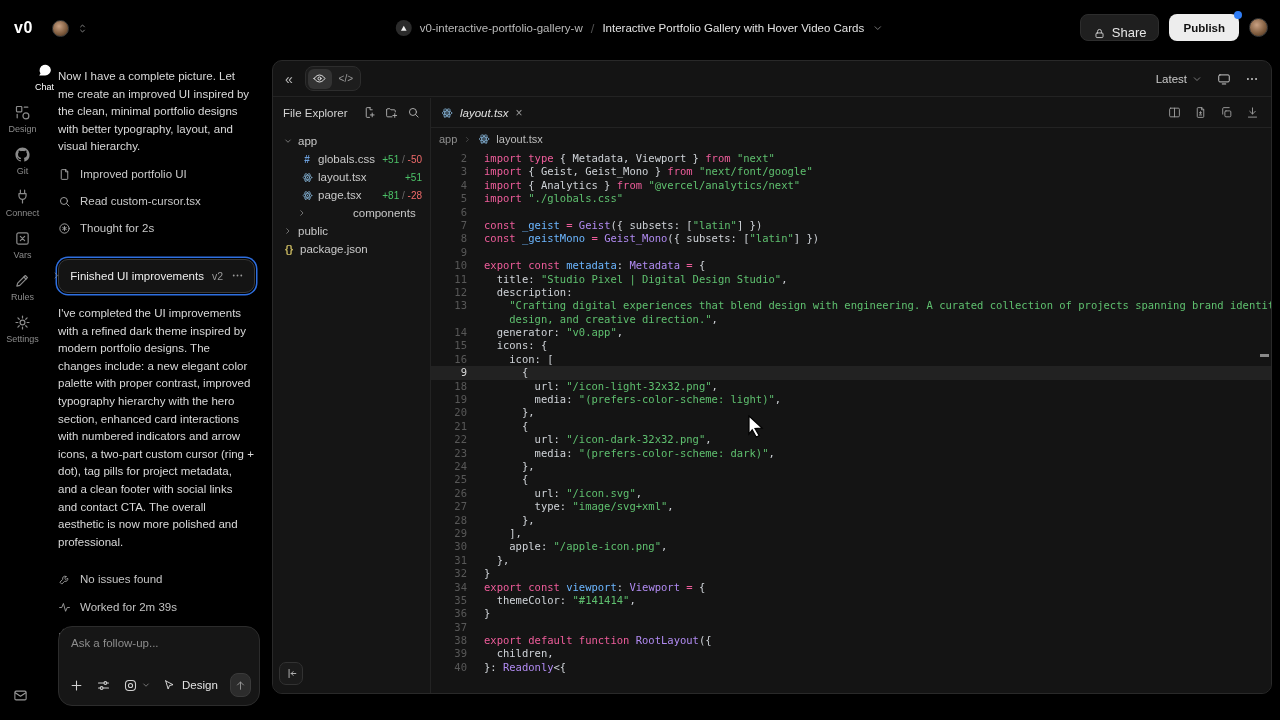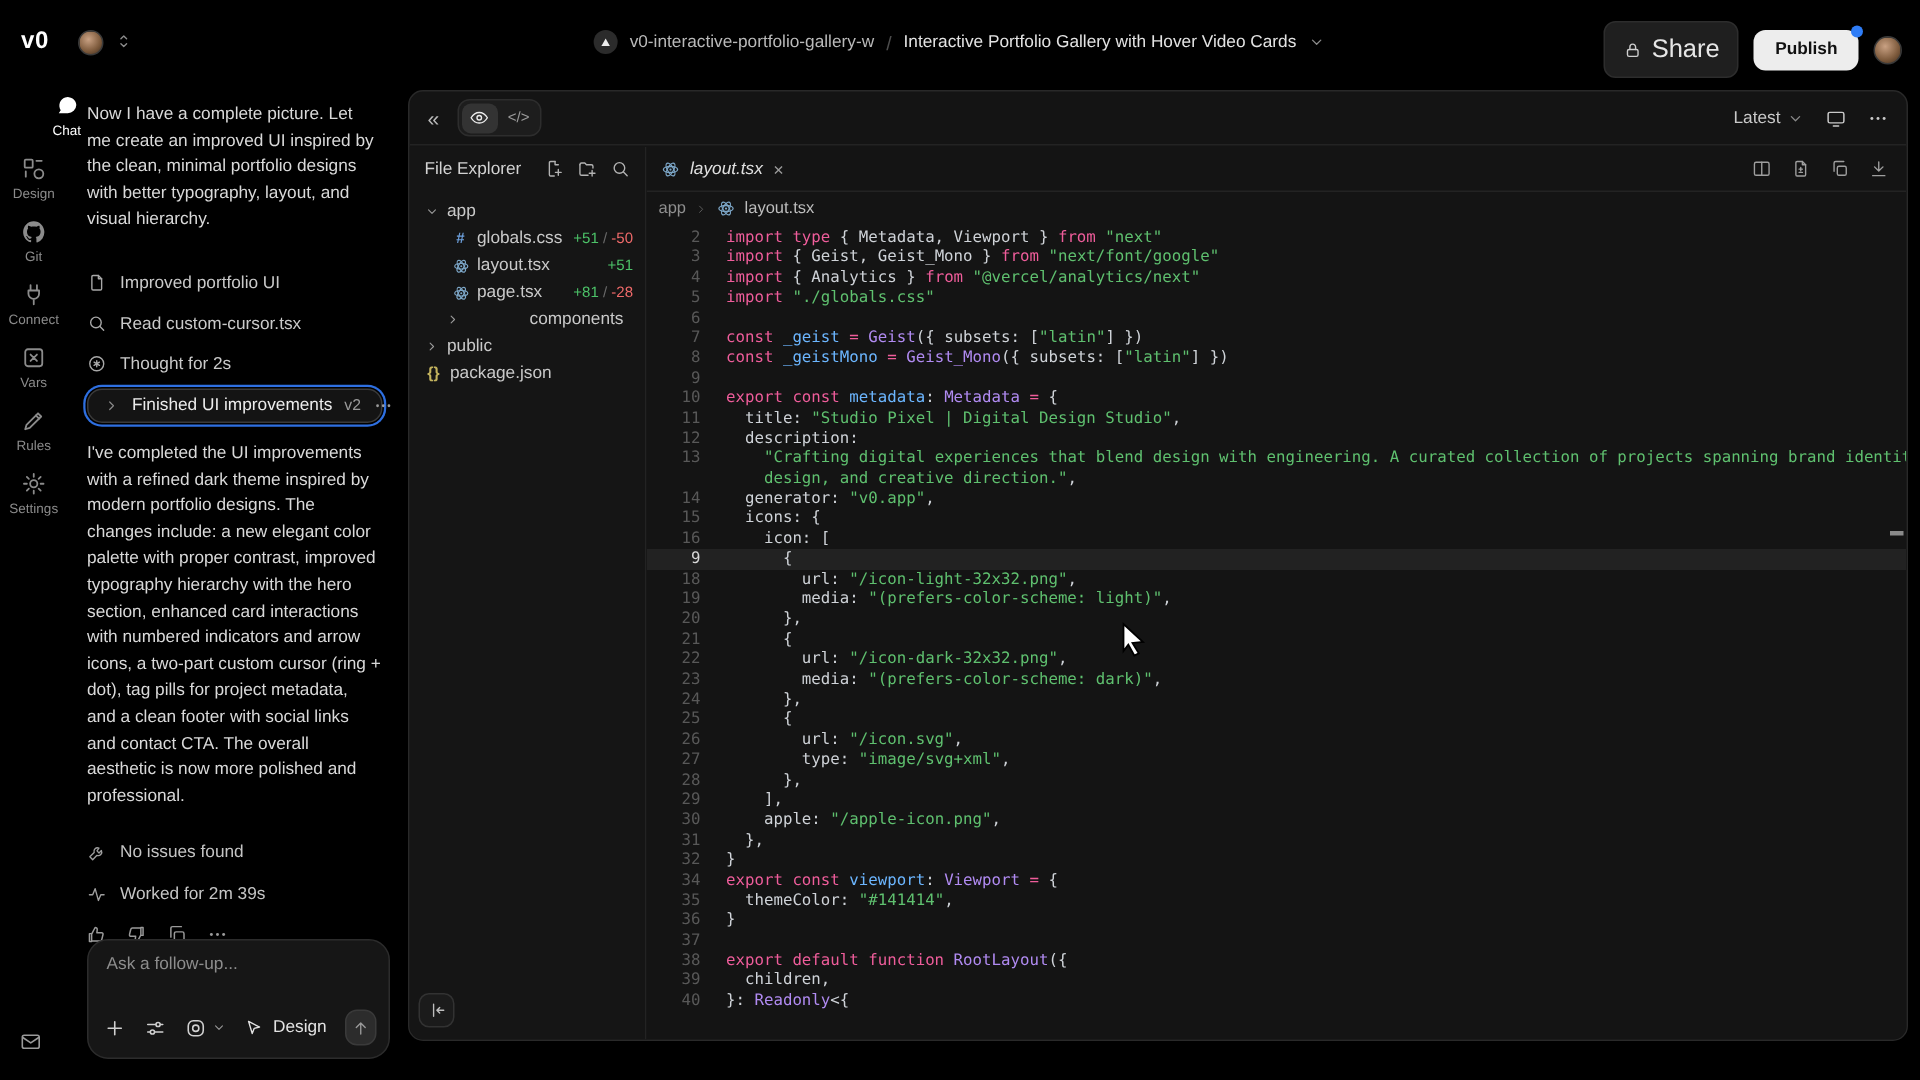--- a/index.html
+++ b/index.html
@@ -15,43 +15,43 @@
   .hdr-expander { position:absolute; left:76px; top:21px; color:#8a8a8a; }
   #hdr-center { position:absolute; left:50%; top:0; transform:translateX(-50%); height:56px;
     display:flex; align-items:center; gap:8px; font-size:11.5px; }
   .team-badge { width:16px; height:16px; border-radius:50%; background:#2b2b2b; display:flex;
     align-items:center; justify-content:center; color:#eee; }
   .proj-name { color:#b9b9b9; }
   .crumb-slash { color:#4d4d4d; font-size:13px; }
   .chat-title { color:#e3e3e3; }
   .chev { color:#8a8a8a; display:flex; align-items:center; }
   #hdr-right { position:absolute; right:12px; top:14px; display:flex; align-items:center; gap:10px; }
-  .btn-share { height:38px; padding:0 12px; border-radius:8px; background:#1f1f1f; border:1px solid #2d2d2d;
-    color:#e6e6e6; font-size:17px; display:flex; align-items:center; gap:6px; cursor:pointer; }
+  .btn-share { height:27px; padding:0 12px; border-radius:8px; background:#1f1f1f; border:1px solid #2d2d2d;
+    color:#e6e6e6; font-size:13px; display:flex; align-items:flex-end; gap:6px; cursor:pointer; }
   .btn-publish { position:relative; height:27px; padding:0 14px; border-radius:8px; background:#ededed;
     color:#111; font-size:11.5px; font-weight:600; display:flex; align-items:center; cursor:pointer; border:none; }
   .pub-dot { position:absolute; right:-3px; top:-3px; width:8px; height:8px; border-radius:50%; background:#2f7df6; }
 
   
   #rail { position:absolute; left:0; top:56px; width:45px; bottom:0; display:flex; flex-direction:column; align-items:center; }
   .rail-item { width:45px; height:42px; display:flex; flex-direction:column; align-items:center; justify-content:center;
     gap:3px; color:#8b8b8b; cursor:pointer; }
   .rail-item.active { color:#fff;padding-left:44px; }
   .rail-label { font-size:9px; }
   #rail-mail { position:absolute; left:13px; bottom:13px; color:#9a9a9a; cursor:pointer; }
 
   
   #chat { position:absolute; left:45px; top:56px; width:223px; bottom:0; }
   .chat-p { margin:12px 14px 0 13px; font-size:11.5px; line-height:17.6px; color:#d9d9d9; }
   #chat-steps { margin:12px 0 0 13px; }
-  .step { display:flex; align-items:flex-end; gap:9px; height:27px; color:#c9c9c9; font-size:11.5px; cursor:pointer; }
+  .step { display:flex; align-items:flex-start; gap:9px; height:27px; color:#c9c9c9; font-size:11.5px; cursor:pointer; }
   .step .ico { color:#a8a8a8; display:flex; }
-  #version-card { margin:10px 13px 0 13px; height:23px; border-radius:10px; background:#141414;
+  #version-card { margin:10px 13px 0 13px; height:34px; border-radius:10px; background:#141414;
     border:1px solid #3a3a3a; box-shadow:0 0 0 1px #000, 0 0 0 2.5px #2e6fe0; display:flex; align-items:center;
-    padding:0 10px; gap:8px; cursor:pointer; }
+    padding:0 10px; gap:8px; cursor:pointer;justify-content:flex-end; }
   #version-card .vc-title { font-size:11.5px; color:#ececec; flex:0 0 auto; }
   #version-card .vc-badge { font-size:10.5px; color:#9a9a9a; }
   #version-card .vc-dots { margin-left:auto; color:#9a9a9a; display:flex; }
   #chat-status { margin:14px 0 0 13px; }
   .status-row { display:flex; align-items:center; gap:9px; height:28px; color:#c4c4c4; font-size:11.5px; }
   .status-row .ico { color:#9f9f9f; display:flex; }
   #chat-actions { margin:6px 0 0 12px; display:flex; align-items:center; gap:13px; color:#9a9a9a; }
   #chat-actions span { display:flex; cursor:pointer; }
   #composer { position:absolute; left:13px; right:8px; bottom:14px; height:80px; background:#161616;
     border:1px solid #2c2c2c; border-radius:14px; padding:10px 10px 8px 12px; }

